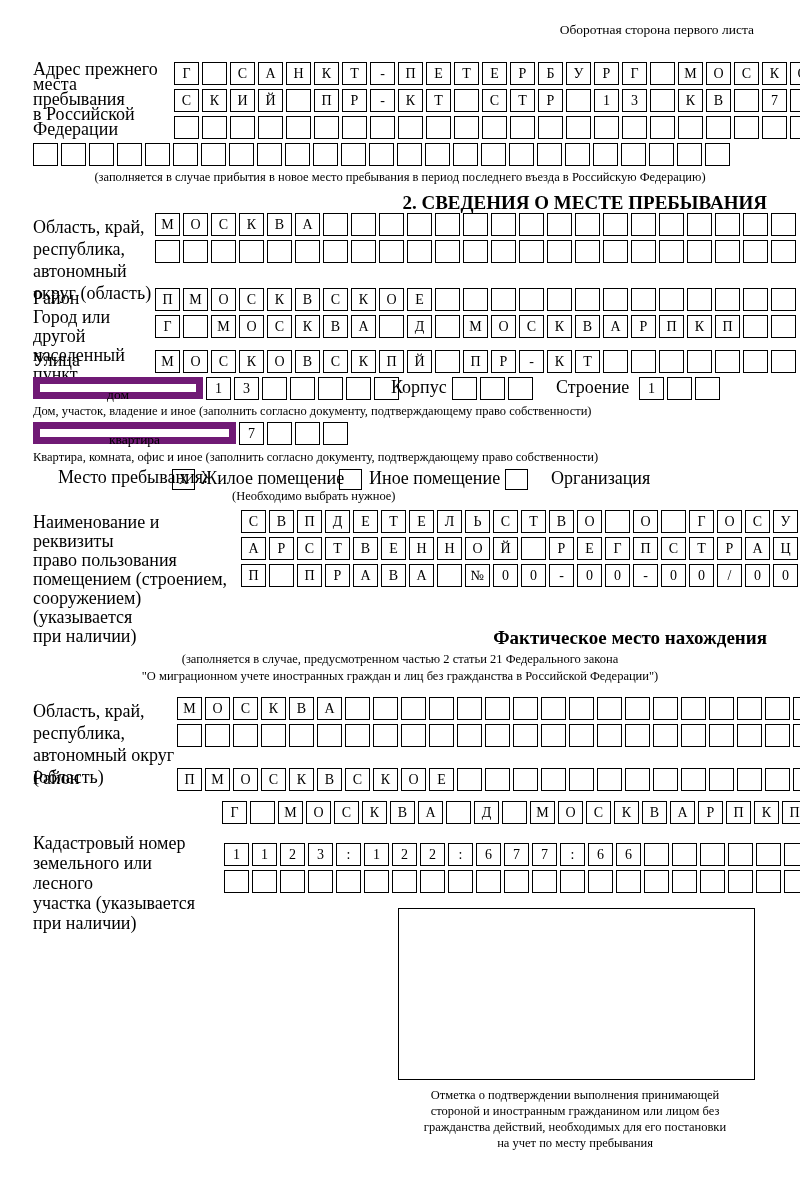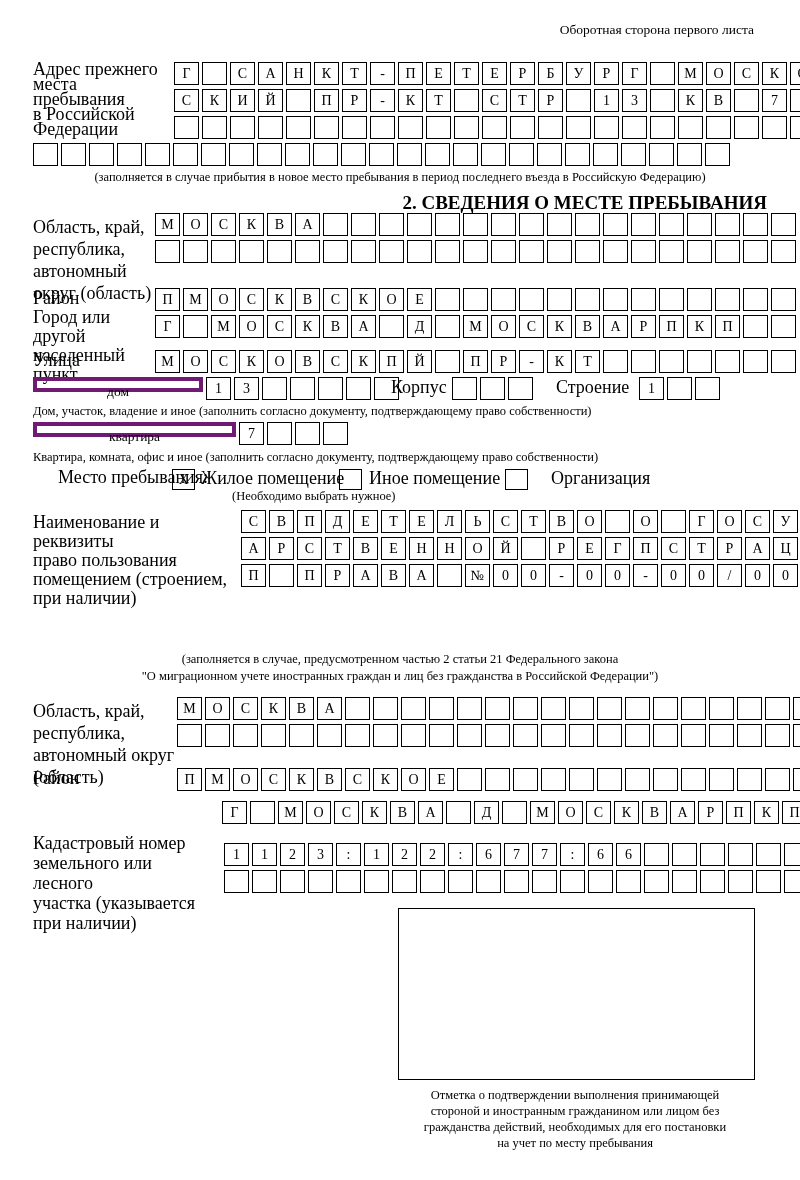--- a/index.html
+++ b/index.html
@@ -38,22 +38,22 @@
     font-size: 14px;
     line-height: 21px;
     text-align: center;
     font-family: "Liberation Serif", serif;
     background: #fff;
   }
 
   .boxline { position: absolute; }
 
   .wide-box {
-    border: 4px solid #701a75;
-    height: 15px;
+    border: 7px solid #701a75;
+    height: 22px;
     font-size: 13.5px;
     line-height: 21px;
     text-align: center;
   }
 
   .section-title {
     font-weight: bold;
     font-size: 19px;
     text-align: right;
   }
@@ -387,20 +387,21 @@
   <div class="checkbox boxline" style="left:339px; top:469px;"></div>
   <div class="boxline lbl" style="left:369px; top:471px;">Иное помещение</div>
   <div class="checkbox boxline" style="left:505px; top:469px;"></div>
   <div class="boxline lbl" style="left:551px; top:471px;">Организация</div>
   <div class="boxline lbl-sm" style="left:232px; top:489px;">(Необходимо выбрать нужное)</div>
 
   <div class="boxline lbl" style="left:33px; top:513px; width:210px;">
     <div style="line-height:19px;">Наименование и реквизиты</div>
     <div style="line-height:19px;">право пользования</div>
     <div style="line-height:19px;">помещением (строением,</div>
+    <div style="line-height:19px;">сооружением) (указывается</div>
     <div style="line-height:19px;">при наличии)</div>
   </div>
   <div class="cells" id="s2-doc0" style="position:absolute; left:241px; top:510px;">
       <div class="cell">С</div>
       <div class="cell">В</div>
       <div class="cell">П</div>
       <div class="cell">Д</div>
       <div class="cell">Е</div>
       <div class="cell">Т</div>
       <div class="cell">Е</div>
@@ -456,20 +457,21 @@
       <div class="cell">0</div>
       <div class="cell">0</div>
       <div class="cell">-</div>
       <div class="cell">0</div>
       <div class="cell">0</div>
       <div class="cell">/</div>
       <div class="cell">0</div>
       <div class="cell">0</div>
     </div>
 
+  <div class="boxline section-title" style="left:33px; top:627px; width:734px;">Фактическое место нахождения</div>
   <div class="boxline note" style="left:33px; top:652px; width:734px;">(заполняется в случае, предусмотренном частью 2 статьи 21 Федерального закона</div>
   <div class="boxline note" style="left:33px; top:669px; width:734px;">"О миграционном учете иностранных граждан и лиц без гражданства в Российской Федерации")</div>
 
   <div class="boxline lbl" style="left:33px; top:700px; width:145px;">
     <div style="line-height:22px;">Область, край,</div>
     <div style="line-height:22px;">республика,</div>
     <div style="line-height:22px;">автономный округ</div>
     <div style="line-height:22px;">(область)</div>
   </div>
   <div class="cells" id="al-region0" style="position:absolute; left:177px; top:697px;">

